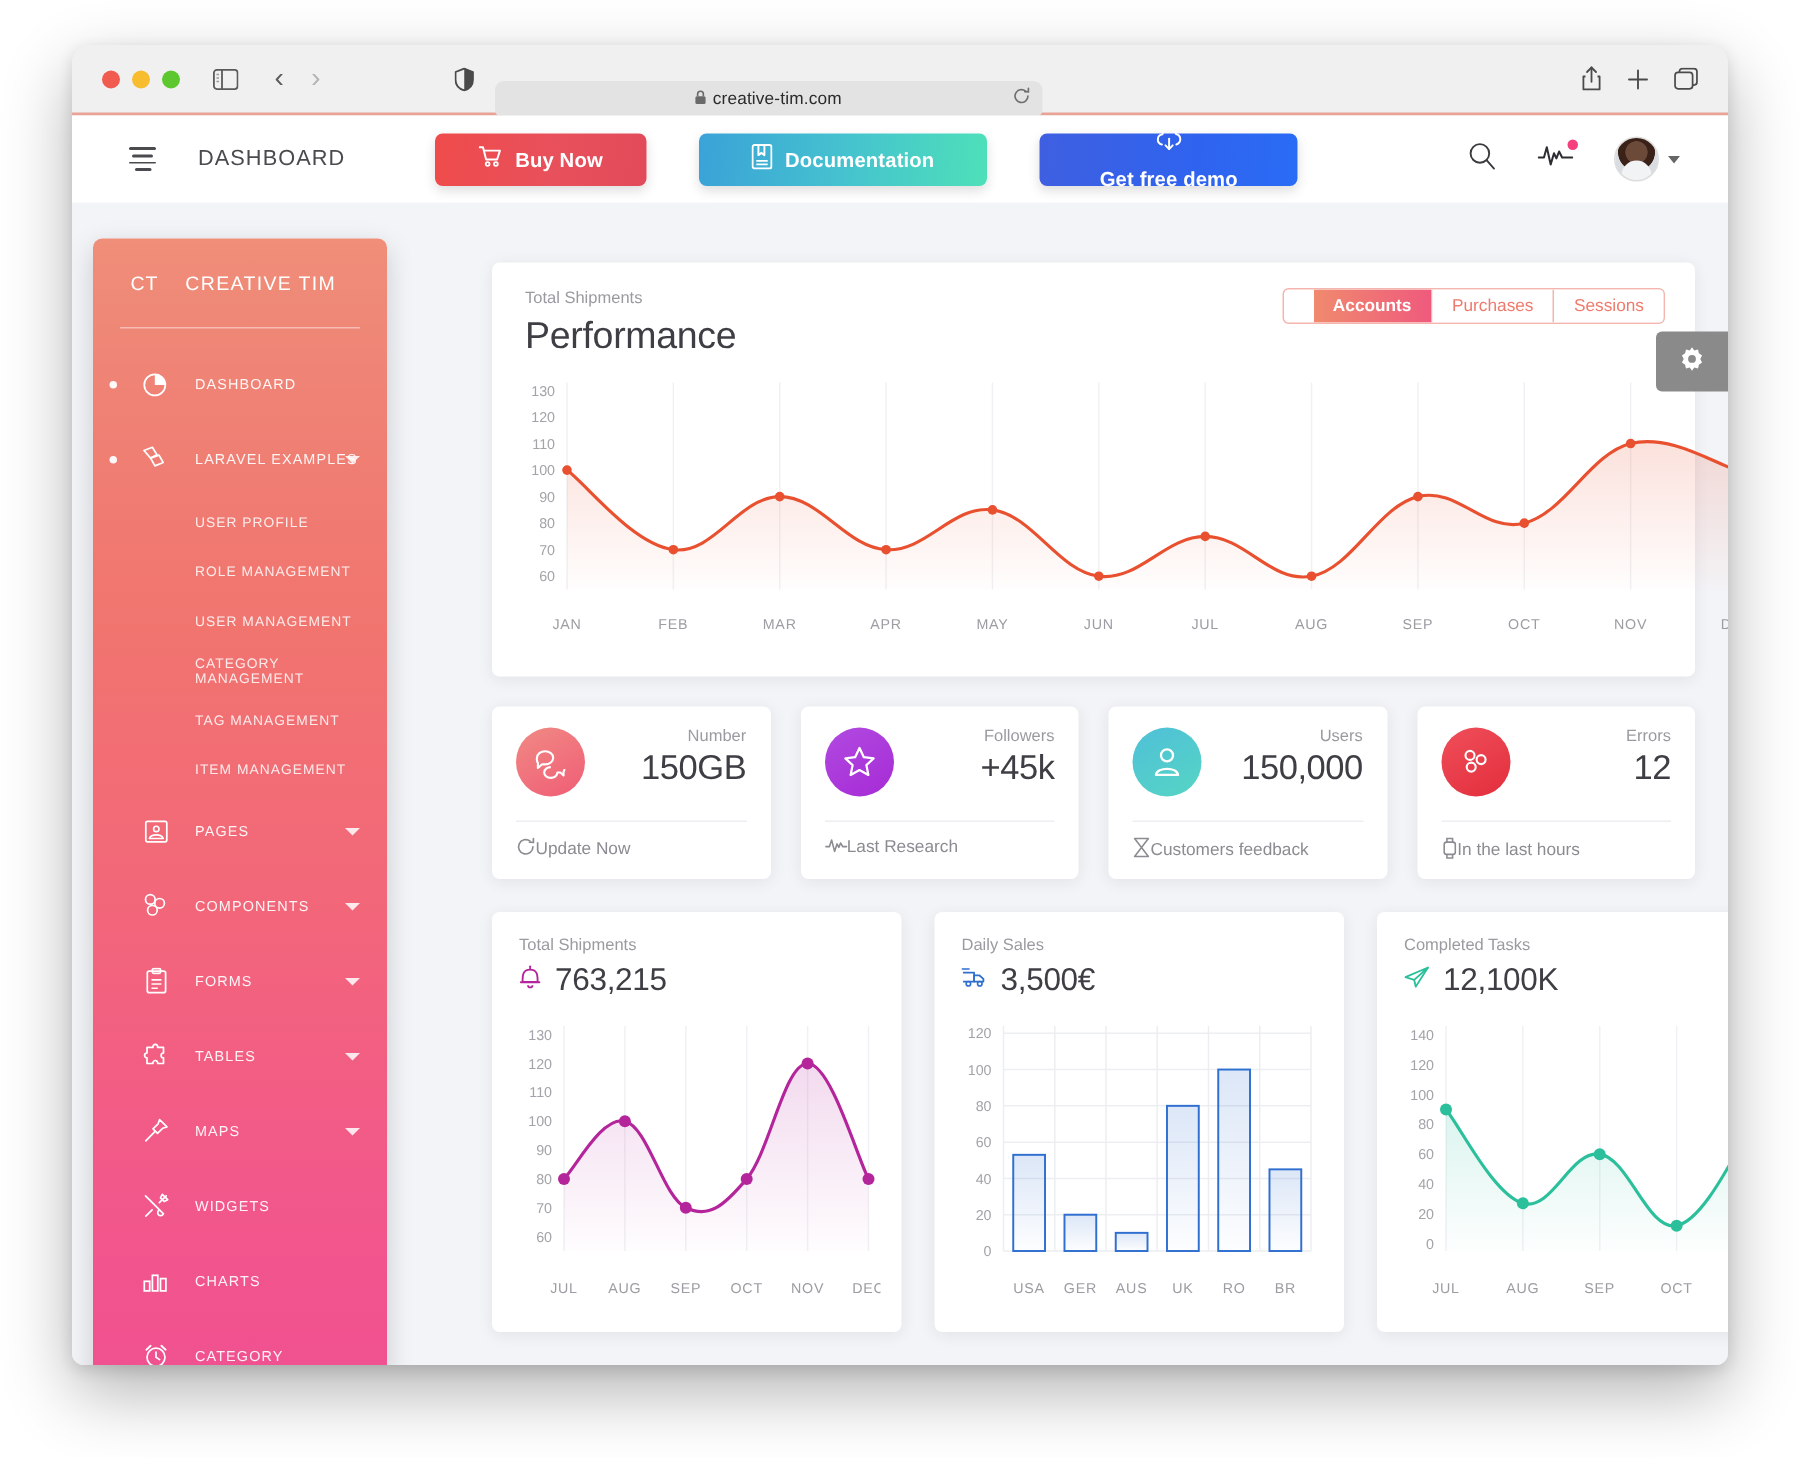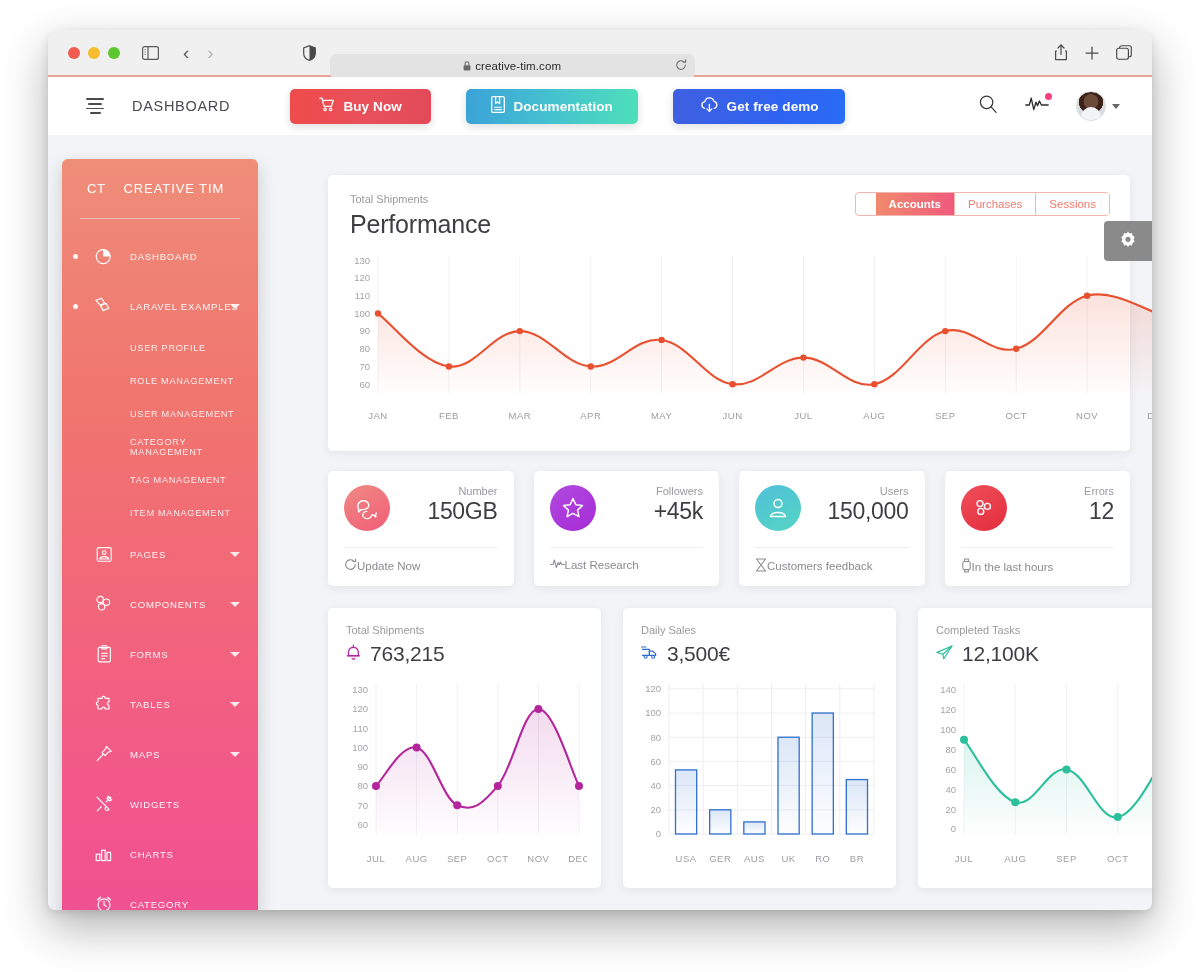--- a/index.html
+++ b/index.html
@@ -104,22 +104,22 @@
   .pillbtn {
     height: 35px; border-radius: 5px;
     display: flex; align-items: center; justify-content: center;
     gap: 8px; padding: 0 20px;
     color: #fff; font-size: 13.5px; font-weight: bold;
     border: none; cursor: pointer;
     box-shadow: 0 3px 8px rgba(0,0,0,0.13);
     letter-spacing: 0.1px;
   }
   .btn-buy { background: linear-gradient(95deg,#ef4b4b 0%, #e8505b 55%, #e24a5a 100%); width: 141px;}
-  .btn-doc { background: linear-gradient(95deg,#3aa2d8 0%, #45c2cf 50%, #4ee0b9 100%); width: 172px;}
-  .btn-demo{ background: linear-gradient(95deg,#3f5fe0 0%, #2f63ef 60%, #2a6cf5 100%); width: 172px;}
+  .btn-doc { background: linear-gradient(95deg,#3aa2d8 0%, #45c2cf 50%, #4ee0b9 100%); width: 192px;}
+  .btn-demo{ background: linear-gradient(95deg,#3f5fe0 0%, #2f63ef 60%, #2a6cf5 100%); width: 172px; flex-direction: column;}
 
   .top-right {
     margin-left: auto; margin-right: 32px;
     display: flex; align-items: center; gap: 27px;
   }
   .notif-wrap { position: relative; }
   .notif-dot {
     position: absolute; right: -3px; top: -3px;
     width: 7px; height: 7px; border-radius: 50%;
     background: #f4417b;

